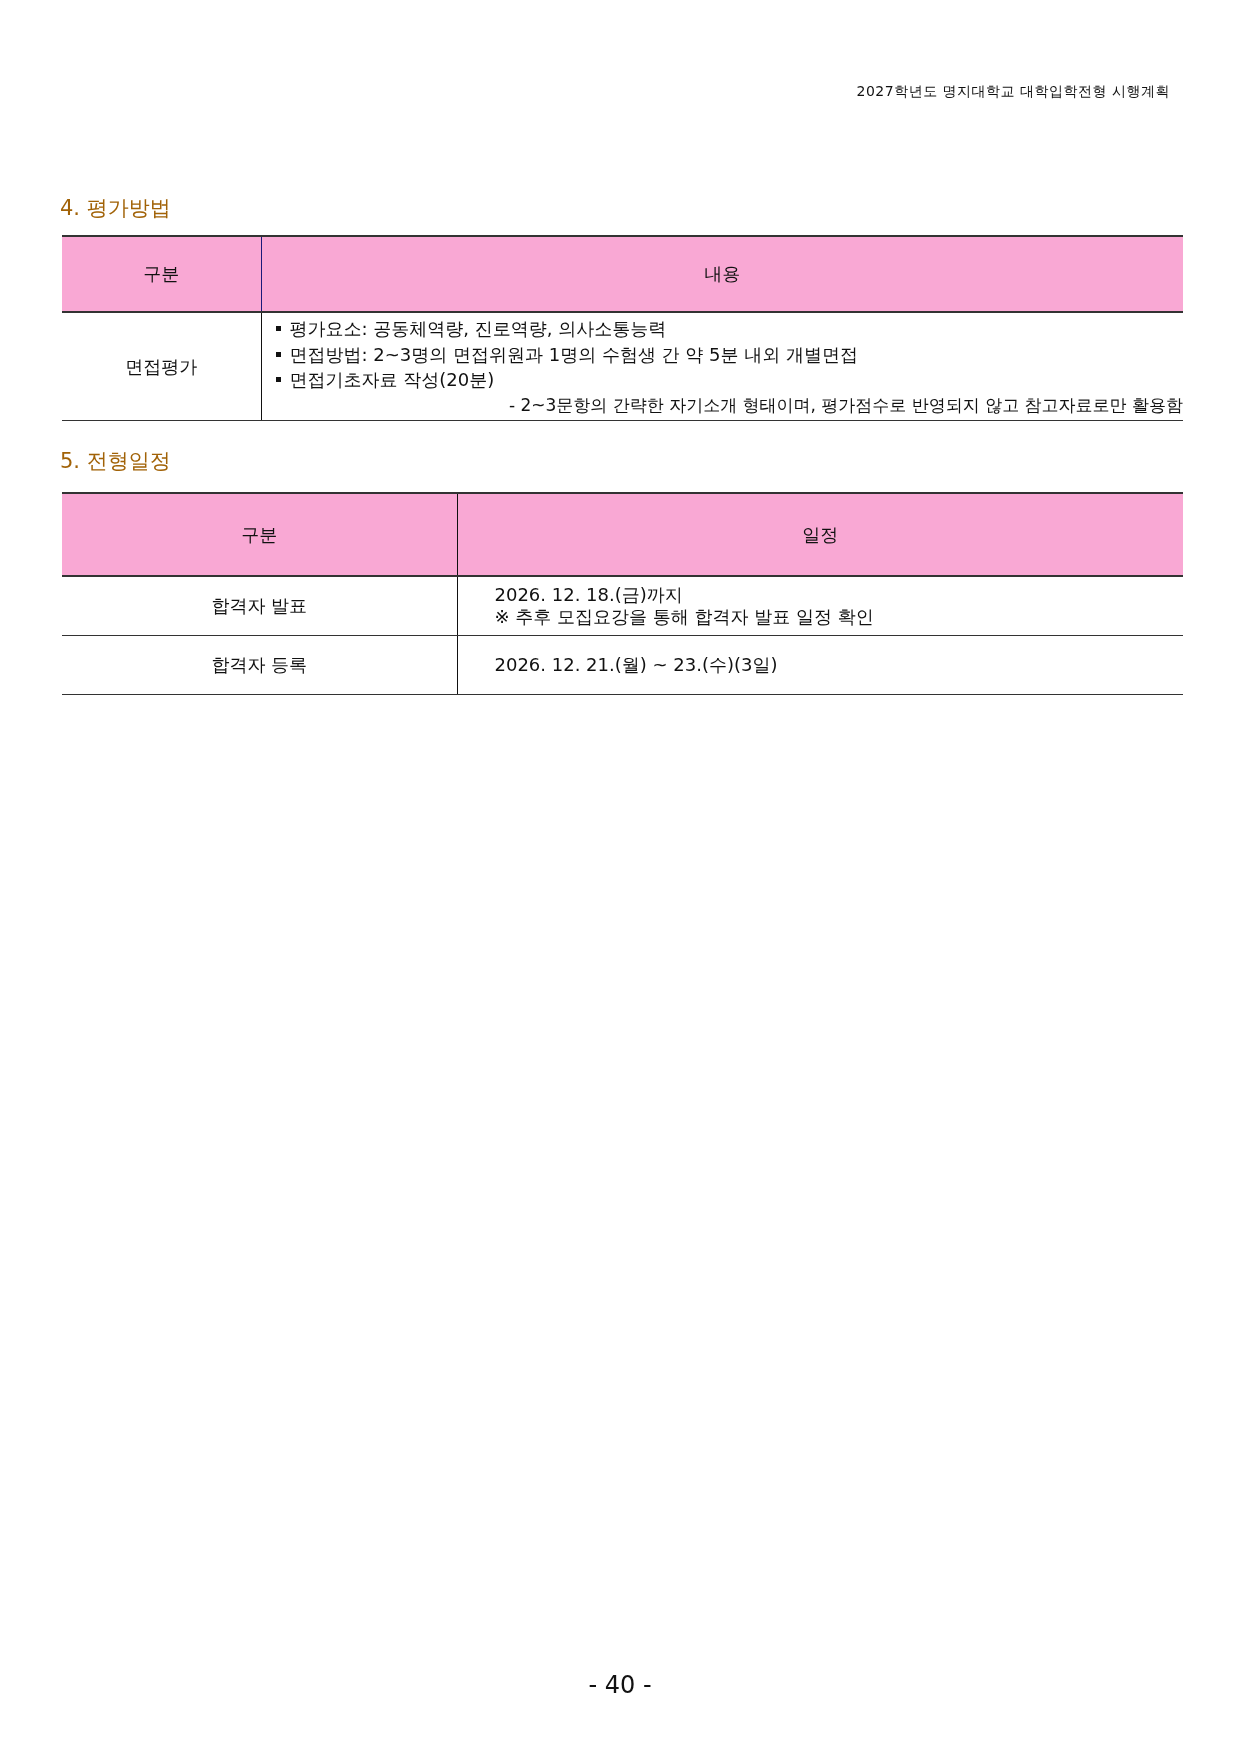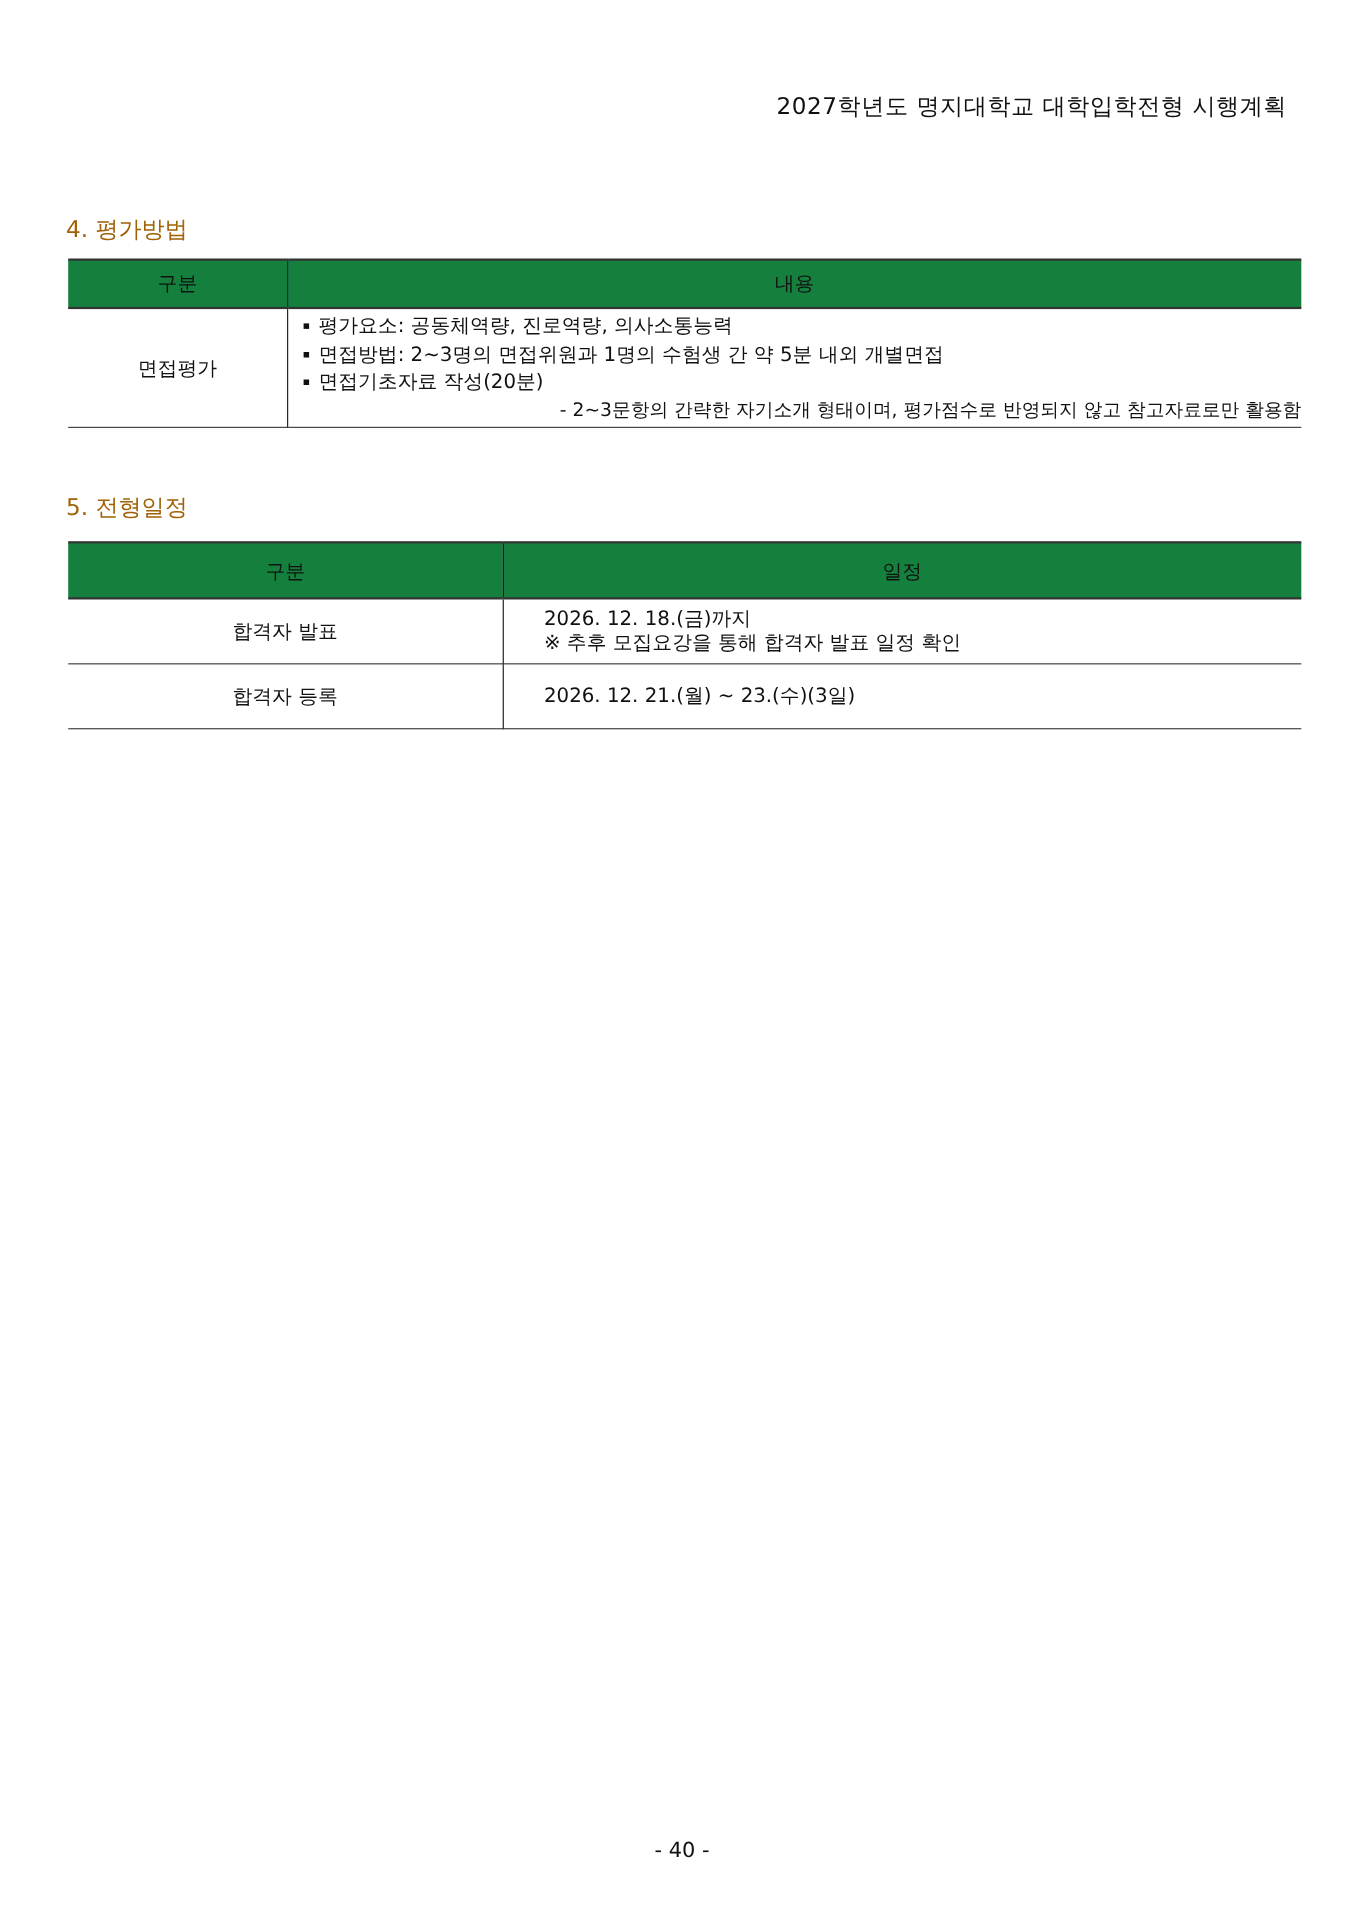--- a/index.html
+++ b/index.html
@@ -12,45 +12,45 @@
       height: 1753px;
       position: relative;
       font-family: "DejaVu Sans", "Liberation Sans", sans-serif;
       color: #111111;
       overflow: hidden;
     }
     .running-header {
       position: absolute;
       right: 70px;
       top: 83px;
-      font-size: 21px;
+      font-size: 14px;
       letter-spacing: 0.5px;
       color: #111;
     }
     .section-title {
       position: absolute;
       left: 60px;
       font-size: 21px;
       color: #a16207;
     }
     .tbl {
       position: absolute;
       left: 62px;
       width: 1121px;
       border-collapse: collapse;
       table-layout: fixed;
       font-size: 18px;
     }
     .tbl th {
-      background: #15803d;
+      background: #f9a8d4;
       font-weight: normal;
       text-align: center;
       border-top: 2px solid #333;
       border-bottom: 2px solid #333;
-      padding: 0;
+      padding: 16px;
     }
     .tbl td {
       border-bottom: 1.5px solid #333;
       padding: 0;
       vertical-align: middle;
     }
     .tbl td.cat {
       text-align: center;
       border-right: 1.5px solid #111;
     }
@@ -98,21 +98,21 @@
     }
     .note-line {
       display: block;
     }
     .page-number {
       position: absolute;
       left: 0;
       width: 1240px;
       top: 1671px;
       text-align: center;
-      font-size: 19px;
+      font-size: 24px;
       color: #111;
     }
   </style>
 </head>
 <body>
 
 <div class="running-header">2027학년도 명지대학교 대학입학전형 시행계획</div>
 
 <div class="section-title" style="top:194px;">4. 평가방법</div>
 

